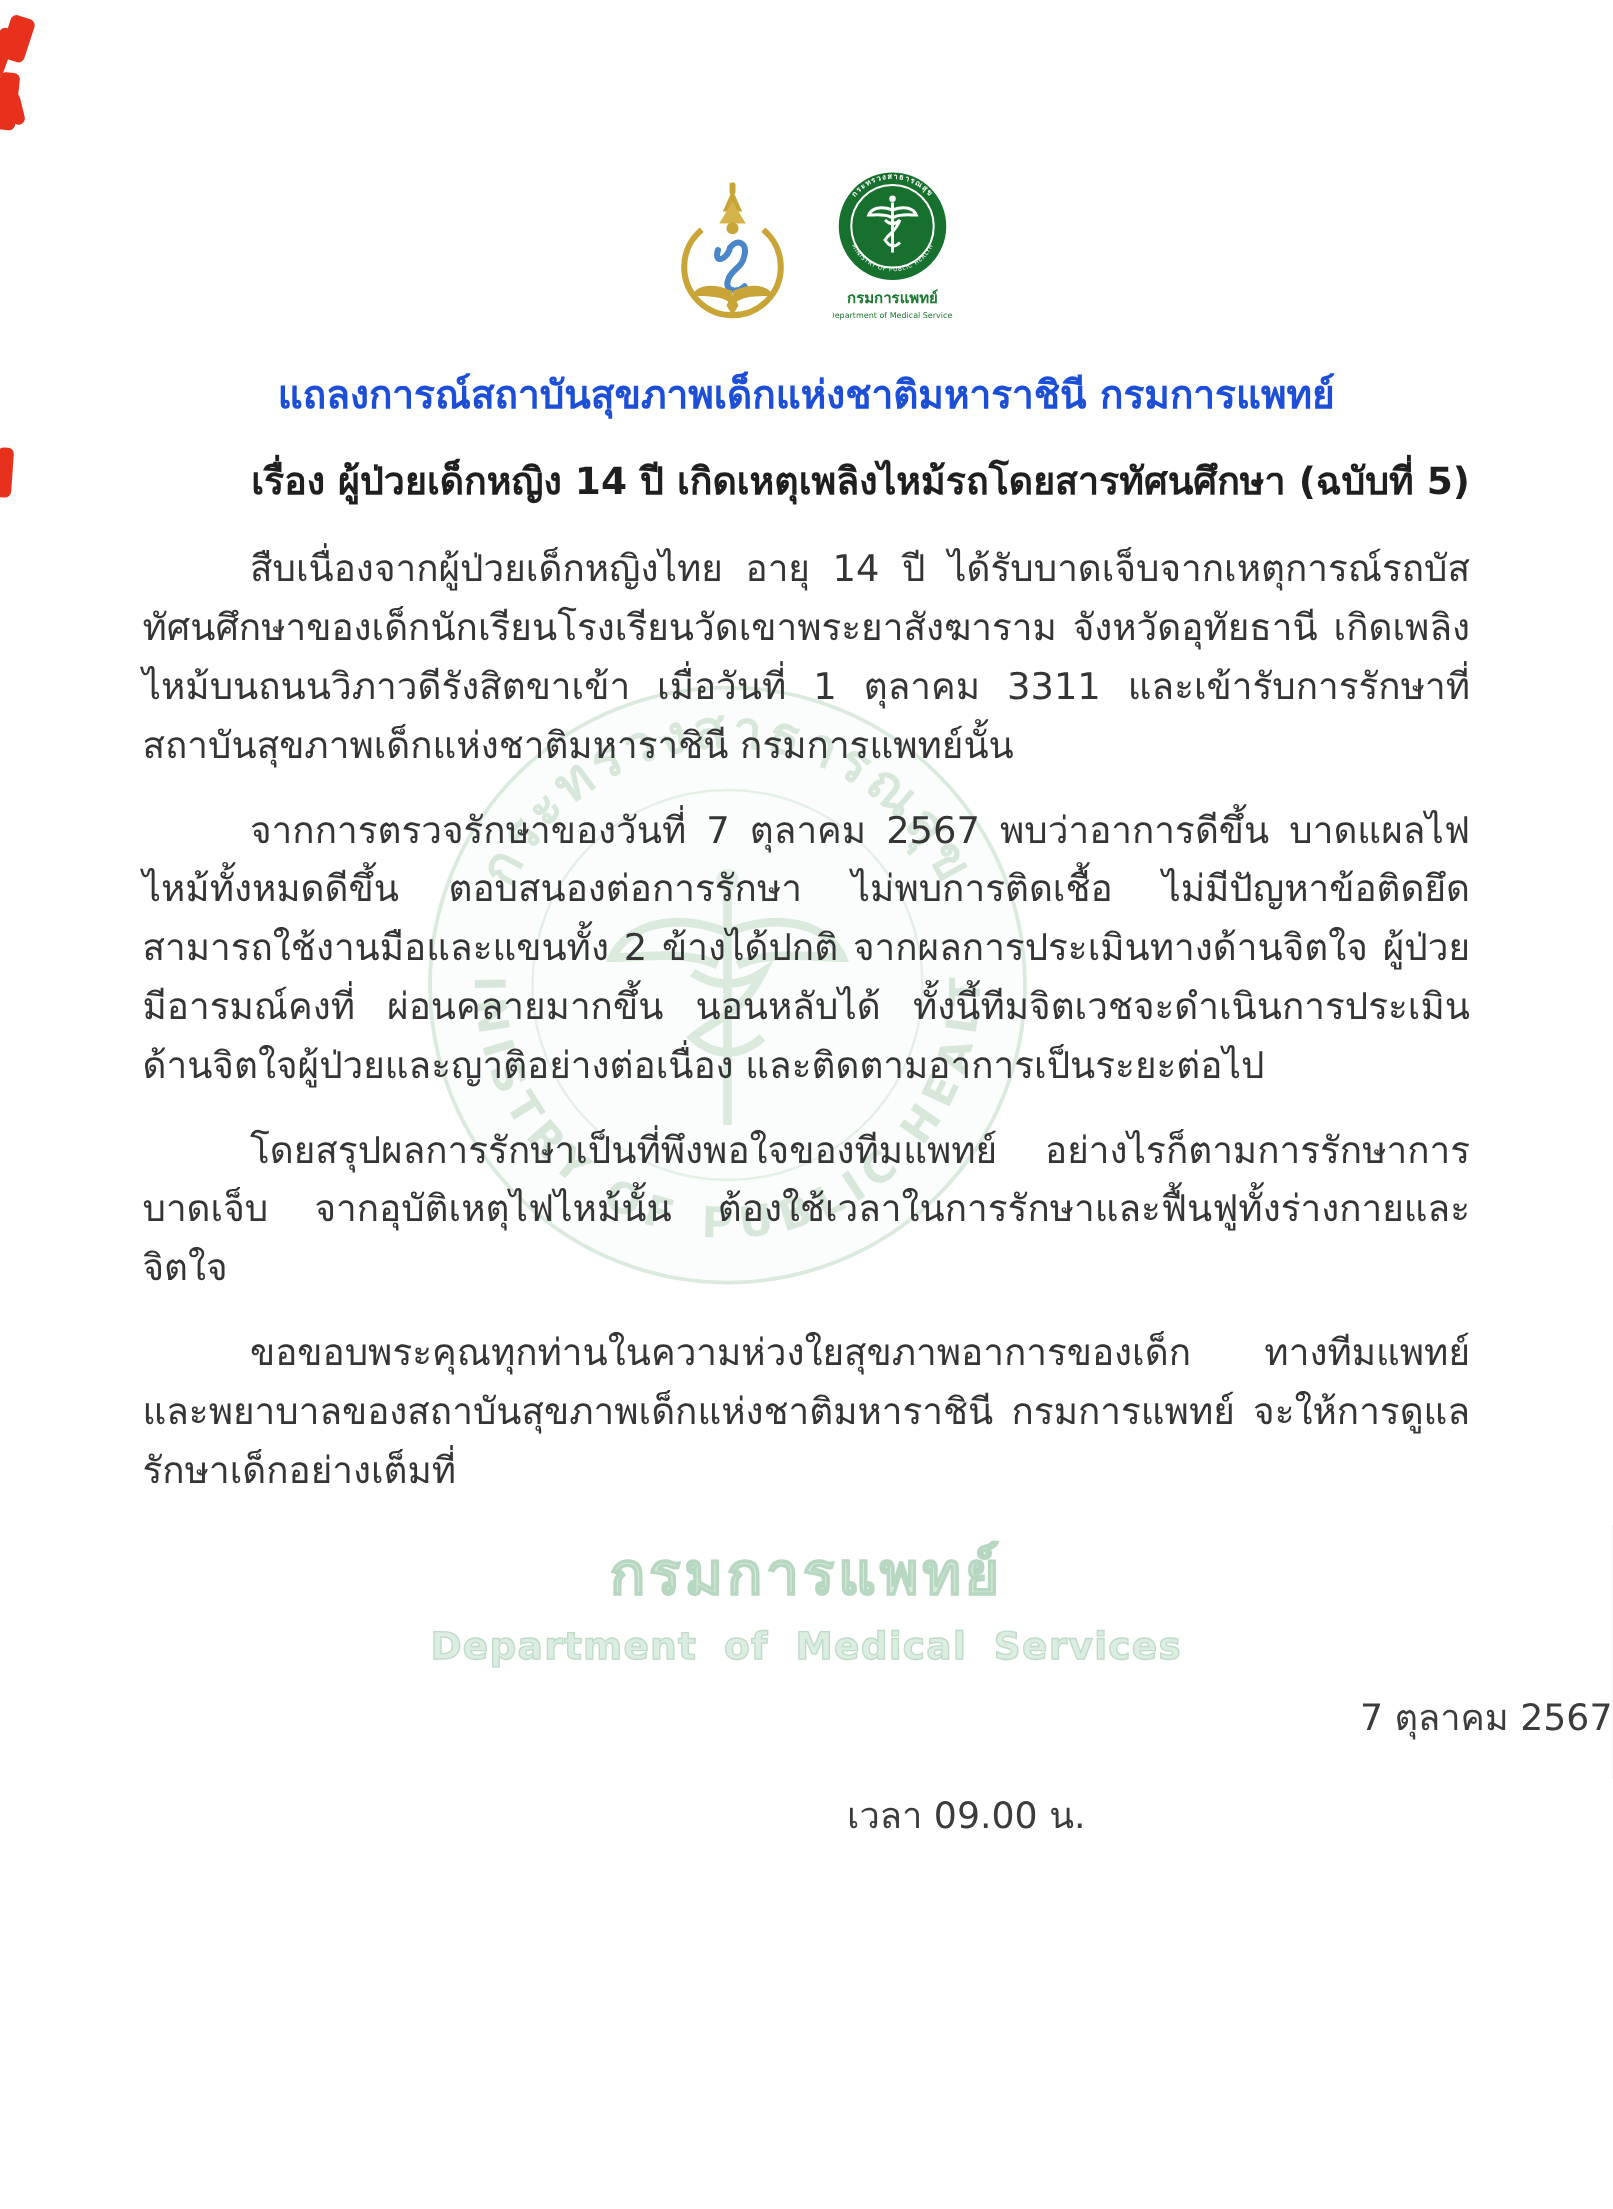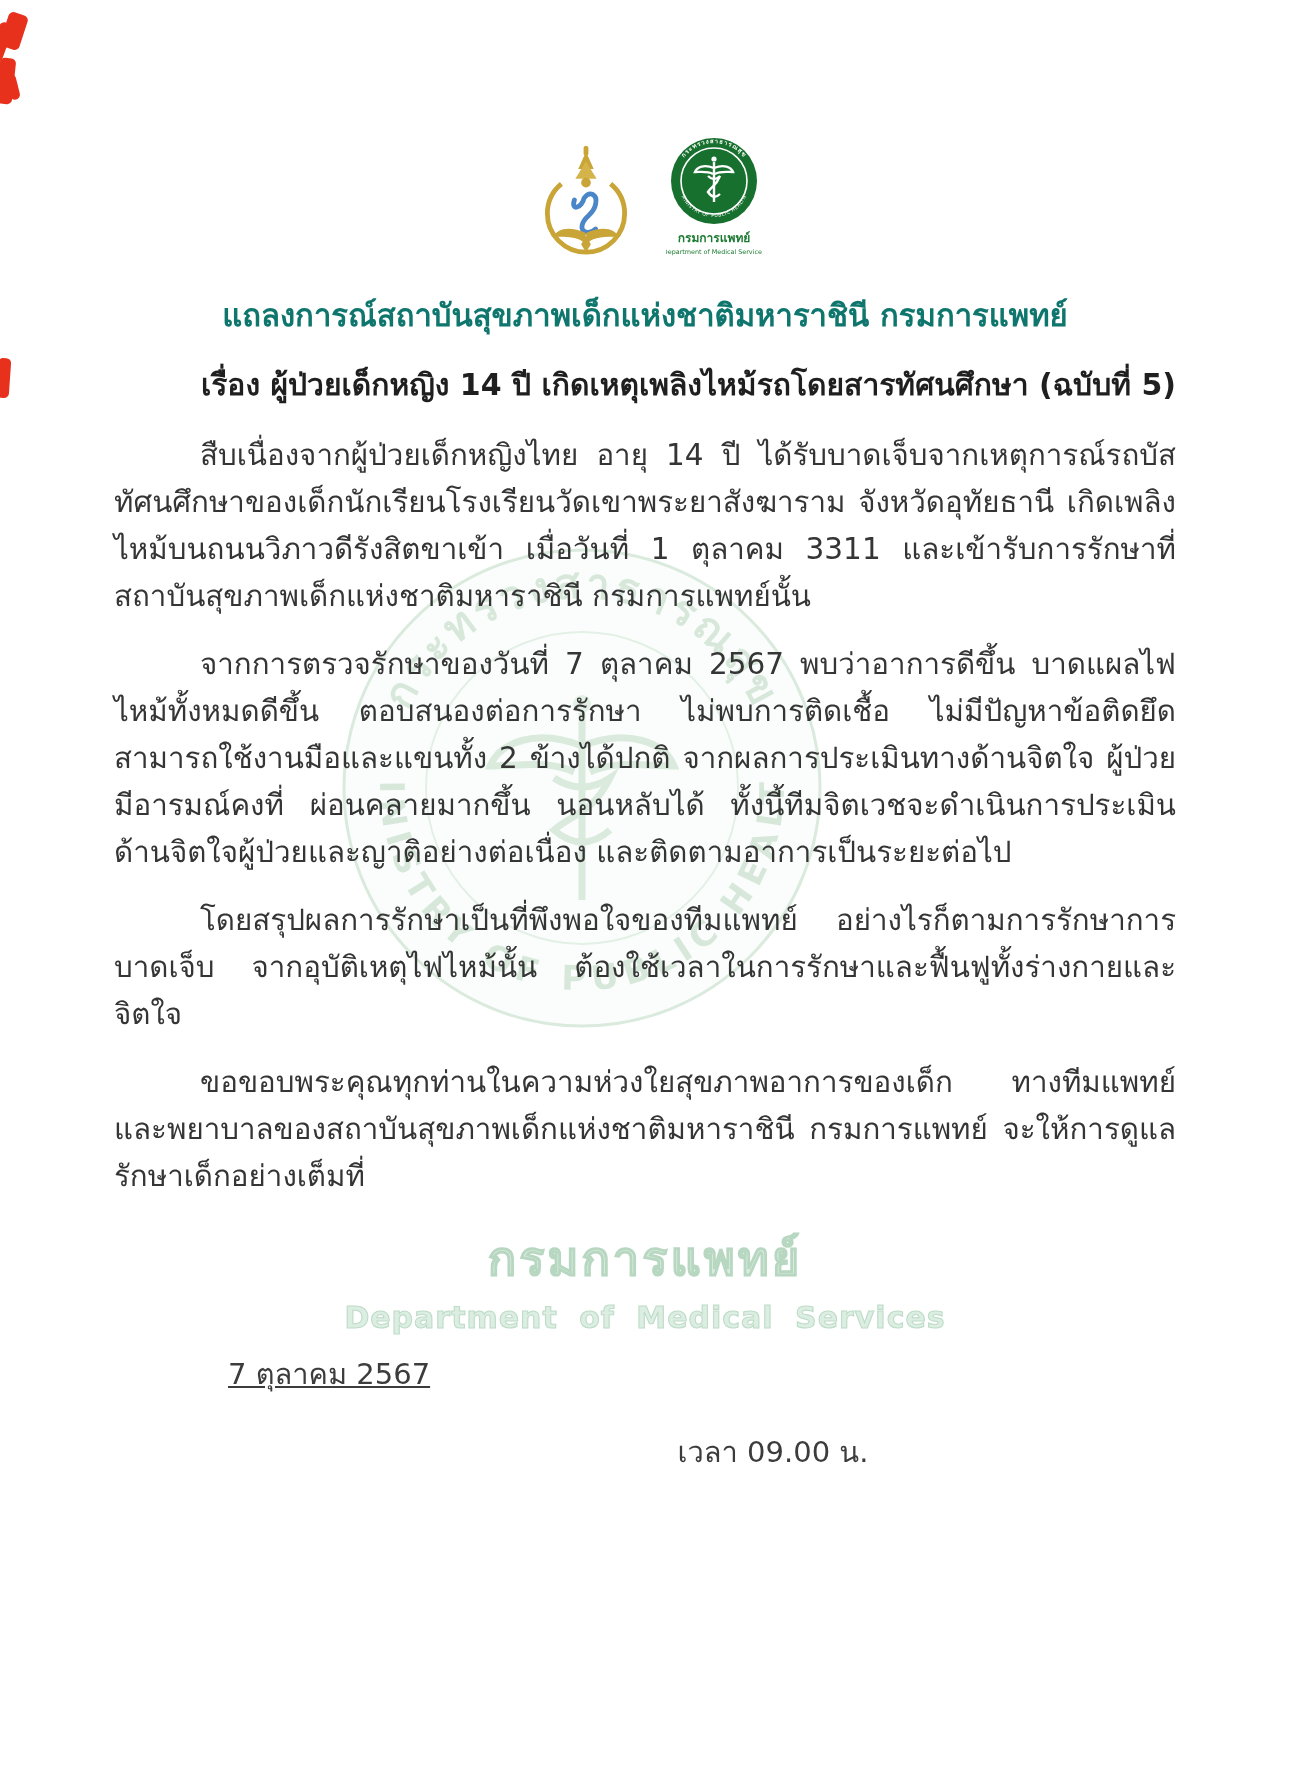--- a/index.html
+++ b/index.html
@@ -15,35 +15,35 @@
   .red-mark.m1b{left:-6px;top:22px;width:14px;height:40px;transform:rotate(20deg);}
   .red-mark.m2{left:-2px;top:58px;width:16px;height:46px;transform:rotate(6deg);}
   .red-mark.m2b{left:8px;top:74px;width:10px;height:26px;transform:rotate(-14deg);}
   .red-mark.m3{left:-3px;top:358px;width:13px;height:40px;transform:rotate(4deg);}
 
   
   .watermark{position:absolute;left:322px;top:528px;width:520px;height:520px;opacity:.55;pointer-events:none;}
 
   .content{position:absolute;left:114px;top:0;width:1062px;}
   .logo-row{display:flex;justify-content:center;align-items:flex-end;gap:22px;padding-top:136px;}
-  .title{margin-top:28px;text-align:center;font-weight:bold;font-size:31px;color:#0f766e;}
+  .title{margin-top:28px;text-align:center;font-weight:bold;font-size:31px;color:#1d4ed8;}
   .subject{margin-top:21px;text-align:right;font-weight:bold;font-size:30px;color:#1f1f1f;}
   .bodytext{margin-top:24px;position:relative;z-index:2;}
   .bodytext p{font-size:29.5px;line-height:47px;text-indent:86px;text-align:justify;margin:0 0 21px 0;color:#353535;}
 
   .stamp{position:relative;z-index:2;text-align:center;margin-top:10px;}
   .stamp-thai{
     font-size:47px;font-weight:bold;letter-spacing:3px;
     color:#d9ecdf;-webkit-text-stroke:1.3px #b7d7c1;
   }
   .stamp-eng{
     margin-top:4px;font-size:30px;font-weight:bold;letter-spacing:1px;word-spacing:10px;
     color:#dcedе2;color:#dcede2;-webkit-text-stroke:1.1px #bedcc8;
   }
-  .date-line{margin-top:16px;text-align:left;font-size:29px;color:#3c3c3c;position:relative;left:114px;text-decoration:underline;}
+  .date-line{margin-top:16px;text-align:right;font-size:29px;color:#3c3c3c;position:relative;left:114px;}
   .time-line{margin-top:32px;text-align:center;font-size:29px;color:#3c3c3c;position:relative;left:128px;}
 </style>
 </head>
 <body>
 
 <div class="sheet">
 
   <div class="red-mark m1"></div>
   <div class="red-mark m1b"></div>
   <div class="red-mark m2"></div>

